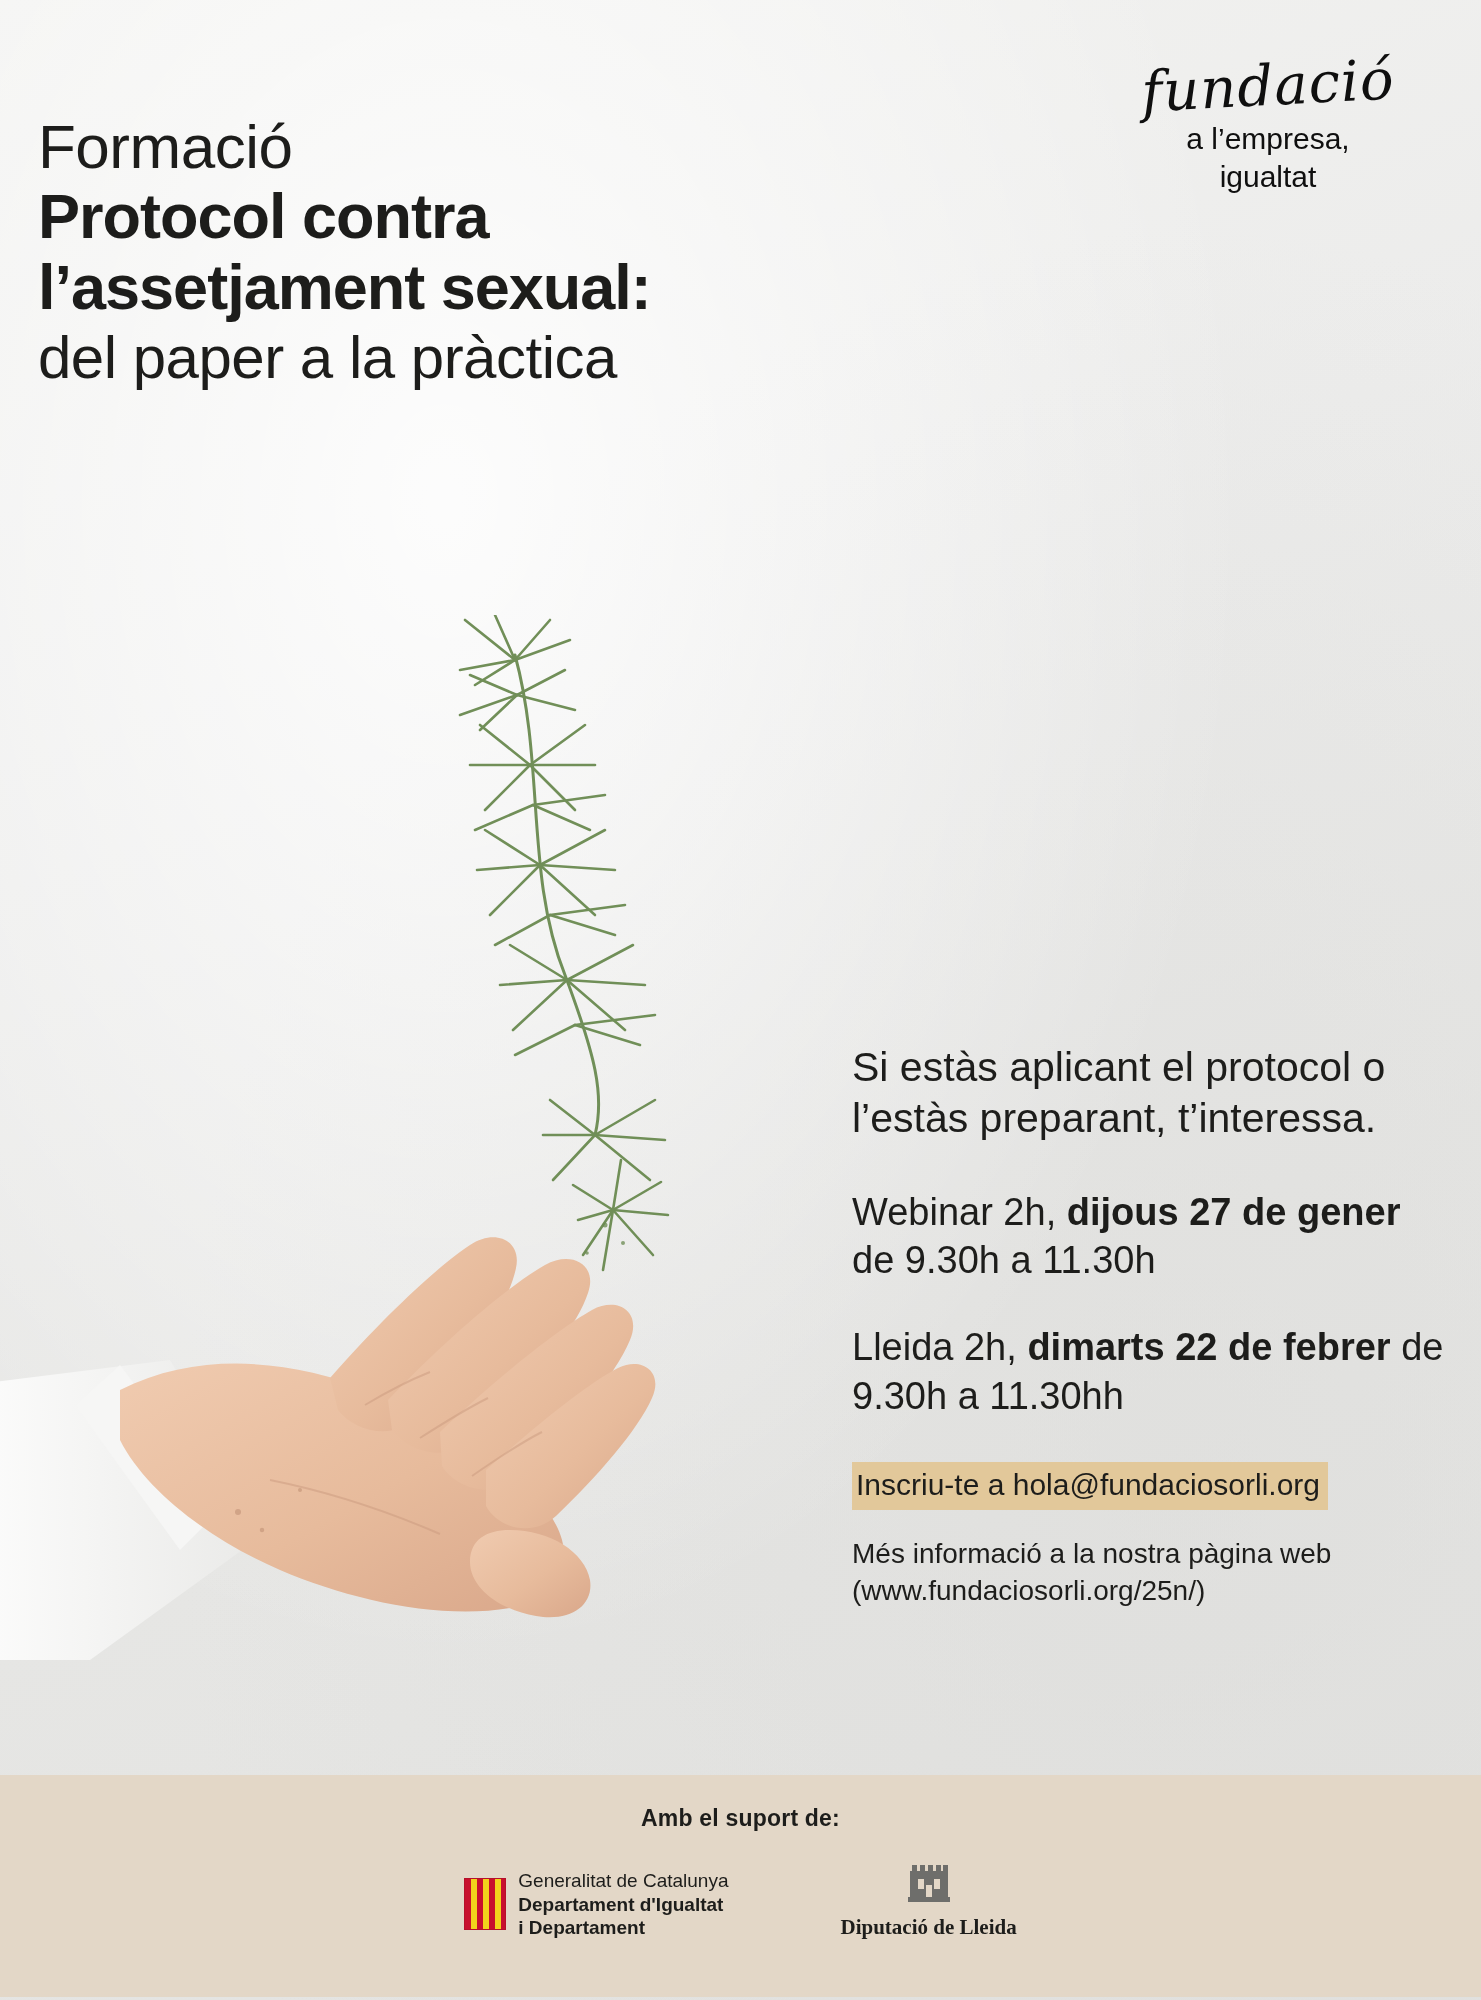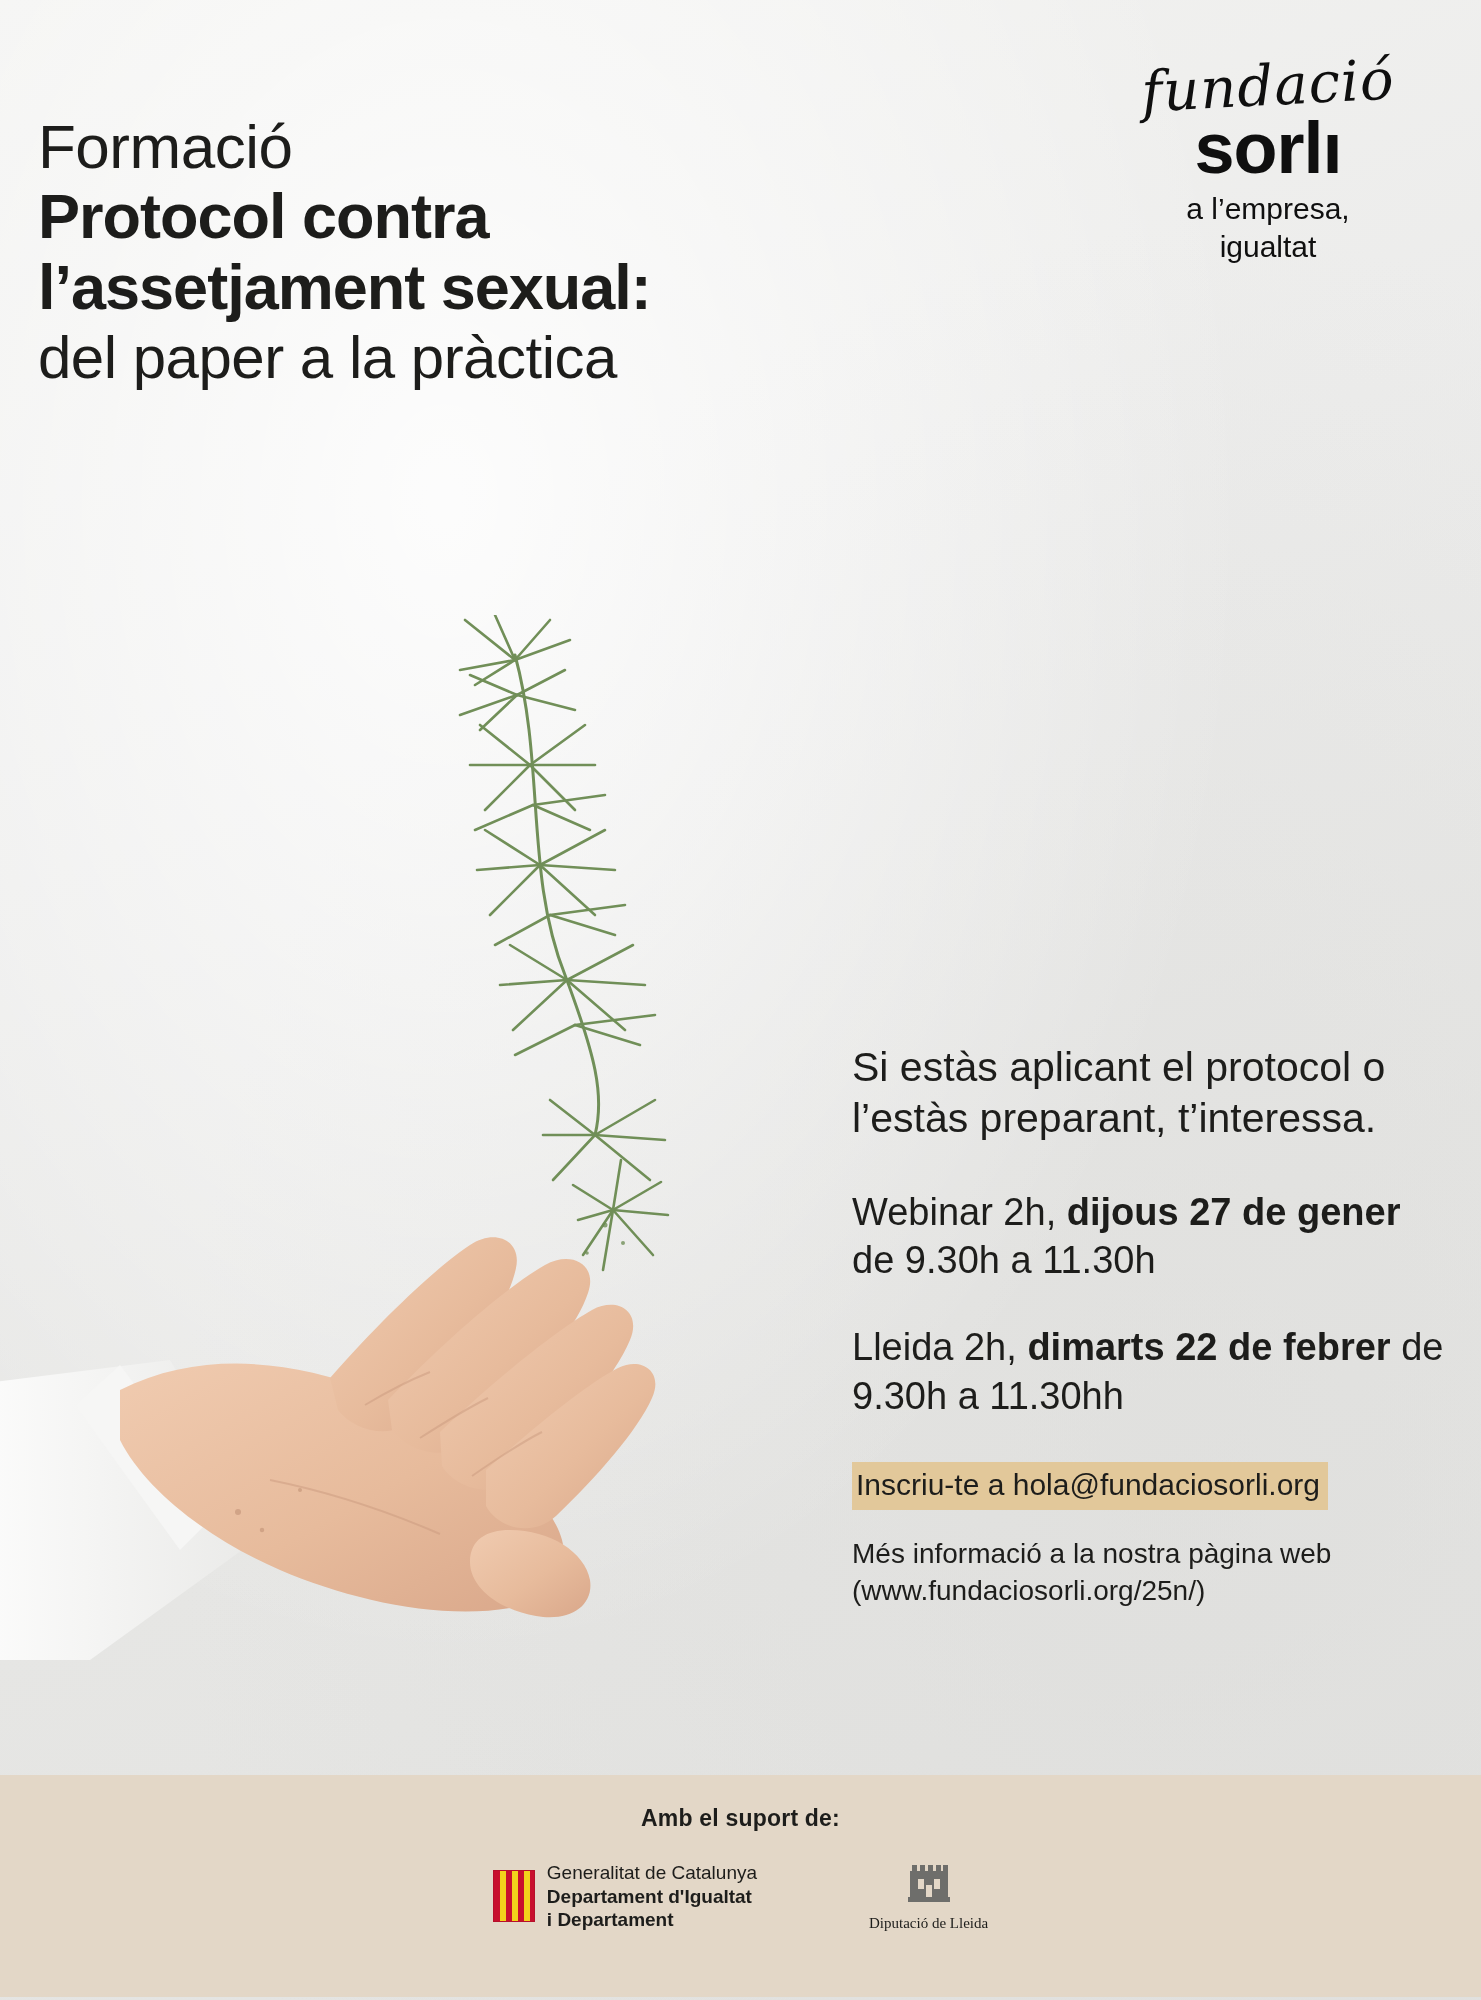--- a/index.html
+++ b/index.html
@@ -216,42 +216,41 @@
     flex-direction: column;
     align-items: center;
     gap: 6px;
   }
   .dip-crest {
     width: 46px;
     height: 52px;
   }
   .dip-text {
     font-family: "Liberation Serif", serif;
-    font-size: 15px;
-    font-weight: 400;
+    font-size: 21px;
+    font-weight: 700;
     color: #1d1d1b;
   }
 </style>
 </head>
 <body>
 
 <div class="poster">
 
   <div class="wall-vignette"></div>
 
   <div class="title-block">
     <div class="title-line-1">Formació</div>
     <div class="title-line-2">Protocol contra</div>
     <div class="title-line-3">l’assetjament sexual:</div>
     <div class="title-line-4">del paper a la pràctica</div>
   </div>
 
   <div class="logo">
     <div class="logo-fundacio">fundació</div>
-    <div class="logo-sorli">sorlı</div>
     <div class="logo-tag1">a l’empresa,</div>
     <div class="logo-tag2">igualtat</div>
   </div>
 
   <div class="plant">
     <svg width="330" height="700" viewBox="0 0 330 700" xmlns="http://www.w3.org/2000/svg">
       <g stroke="#6a8a50" stroke-width="3" stroke-linecap="round" fill="none" opacity="0.95">
 
         <path d="M60 40 C 90 150, 70 260, 110 360 C 140 440, 150 480, 140 520"></path>
 

